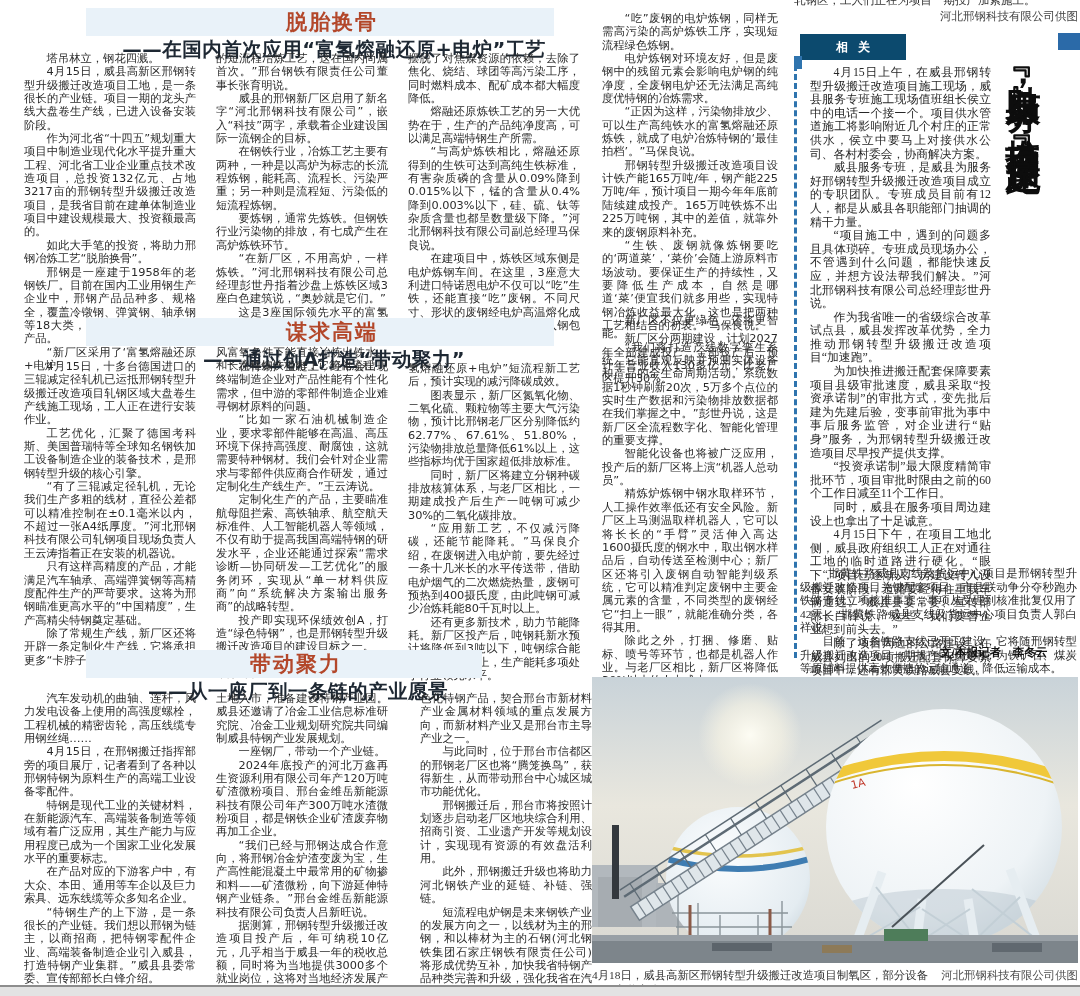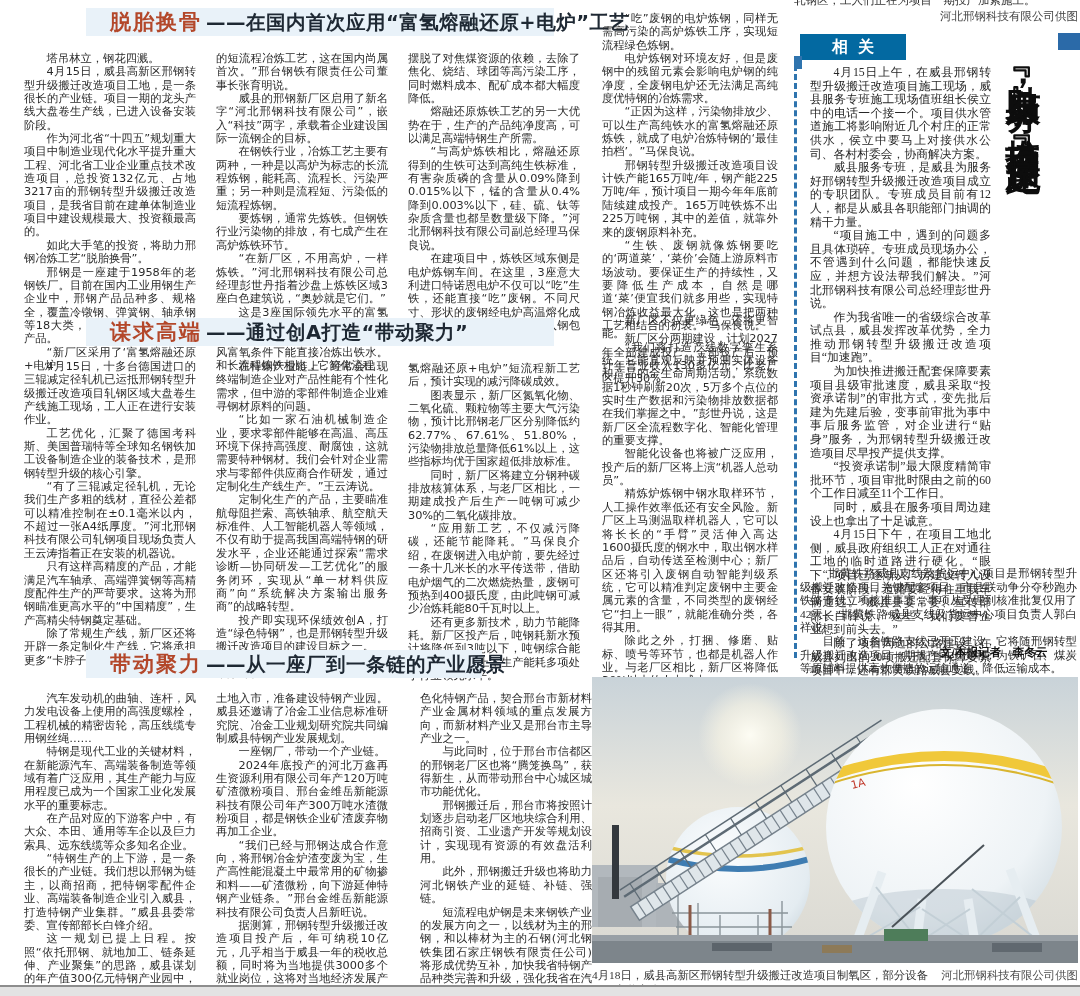--- a/index.html
+++ b/index.html
@@ -1,31 +1,31 @@
 <!DOCTYPE html>
 <html><head>
 <meta charset="utf-8">
 <style>
   html,body{margin:0;padding:0;background:#fff;}
   #page{position:relative;width:1080px;height:996px;background:#ffffff;overflow:hidden;
         font-family:"DejaVu Sans","Liberation Sans",sans-serif;color:#272727;}
   
   .band{position:absolute;height:28px;background:#e9f2f9;display:flex;align-items:center;
-        padding-left:24px;box-sizing:border-box;white-space:nowrap;}
+        padding-left:24px;box-sizing:border-box;white-space:nowrap;flex-direction:column;}
   .band .t{font-size:21px;font-weight:bold;color:#b3472a;letter-spacing:2px;}
   .band .r{font-size:19.5px;font-weight:bold;color:#1e2833;margin-left:4px;letter-spacing:.5px;}
   
   .col{position:absolute;font-size:11.3px;line-height:13.35px;text-align:justify;
        text-justify:inter-character;color:#2a2a2a;}
   .col p{margin:0;text-indent:2em;}
   .cont p:first-child{text-indent:0;}
   .kai{font-family:"Liberation Serif","DejaVu Serif",serif;}
   
-  .rel-tab{position:absolute;left:800px;top:34px;width:106px;height:26px;background:#0369a1;
-           color:#fff;font-weight:bold;font-size:16px;display:flex;align-items:center;
+  .rel-tab{position:absolute;left:800px;top:34px;width:106px;height:26px;background:#0c4a6e;
+           color:#fff;font-weight:bold;font-size:12px;display:flex;align-items:center;
            justify-content:center;letter-spacing:10px;text-indent:10px;}
   .rel-border{position:absolute;left:794px;top:56px;height:602px;width:0;
               border-left:3px dashed #2f74ae;}
   .rel-notch{position:absolute;left:794px;top:56px;width:8px;height:13px;background:#2f74ae;}
   .rel-col{position:absolute;left:810px;top:66px;width:181px;font-size:11.8px;line-height:13.6px;}
   .rel-wide{position:absolute;left:800px;top:567px;width:277px;font-size:11.4px;line-height:13.6px;}
   .rel-col p,.rel-wide p{margin:0;text-indent:2em;text-align:justify;}
   .vert-head{position:absolute;left:999px;top:56px;height:520px;writing-mode:vertical-rl;
              font-size:35px;font-weight:900;color:#0d0d0d;letter-spacing:3px;
              font-family:"DejaVu Sans","Liberation Sans",sans-serif;}
@@ -122,20 +122,21 @@
       <p>除此之外，打捆、修磨、贴标、喷号等环节，也都是机器人作业。与老厂区相比，新厂区将降低30%以上的人力成本。</p>
       <p>一座绿色、智能、高端的特钢“梦工厂”，将在威县崛起。</p>
     </div>
 
   <div class="band" style="left:86px;top:650px;width:396px;">
     <span class="t">带动聚力</span>
     <span class="r">——从一座厂到一条链的产业愿景</span>
   </div>
   <div class="col" style="left:24px;top:692px;width:172px;height:284px;">
       <p>汽车发动机的曲轴、连杆，风力发电设备上使用的高强度螺栓，工程机械的精密齿轮，高压线缆专用钢丝绳……</p>
+      <p>4月15日，在邢钢搬迁指挥部旁的项目展厅，记者看到了各种以邢钢特钢为原料生产的高端工业设备零配件。</p>
       <p>特钢是现代工业的关键材料，在新能源汽车、高端装备制造等领域有着广泛应用，其生产能力与应用程度已成为一个国家工业化发展水平的重要标志。</p>
       <p>在产品对应的下游客户中，有大众、本田、通用等车企以及巨力索具、远东线缆等众多知名企业。</p>
       <p>“特钢生产的上下游，是一条很长的产业链。我们想以邢钢为链主，以商招商，把特钢零配件企业、高端装备制造企业引入威县，打造特钢产业集群。”威县县委常委、宣传部部长白锋介绍。</p>
       <p>这一规划已提上日程。按照“依托邢钢、就地加工、链条延伸、产业聚集”的思路，威县谋划的年产值300亿元特钢产业园中，将建设轴承、管材、索具、小五金、紧固件等5个园中园。目前，已有1500亩</p>
     </div>
   <div class="col cont" style="left:216px;top:692px;width:172px;height:284px;">
       <p>土地入市，准备建设特钢产业园。威县还邀请了冶金工业信息标准研究院、冶金工业规划研究院共同编制威县特钢产业发展规划。</p>
       <p>一座钢厂，带动一个产业链。</p>
       <p>2024年底投产的河北万鑫再生资源利用有限公司年产120万吨矿渣微粉项目、邢台金维岳新能源科技有限公司年产300万吨水渣微粉项目，都是钢铁企业矿渣废弃物再加工企业。</p>
       <p>“我们已经与邢钢达成合作意向，将邢钢冶金炉渣变废为宝，生产高性能混凝土中最常用的矿物掺和料——矿渣微粉，向下游延伸特钢产业链条。”邢台金维岳新能源科技有限公司负责人吕新旺说。</p>

